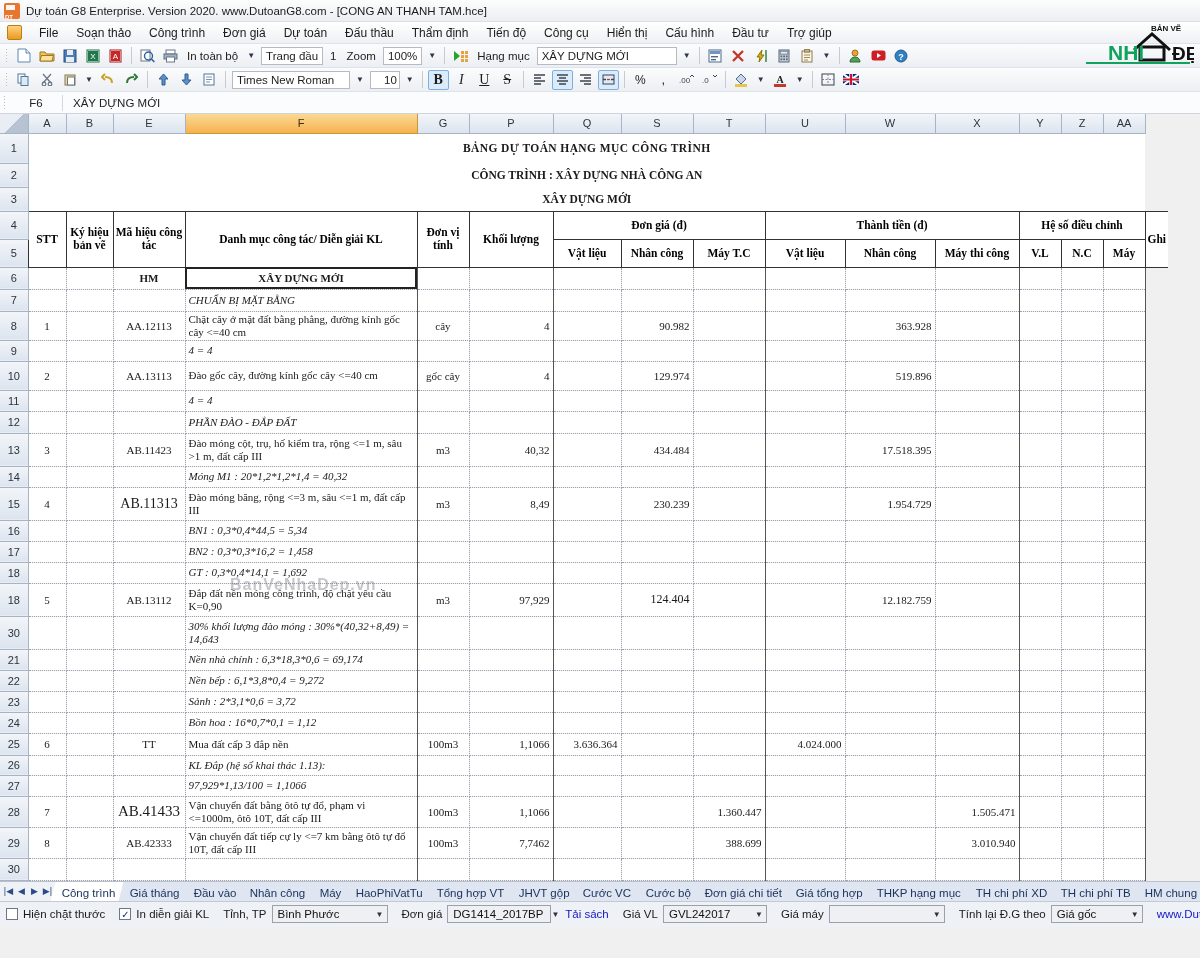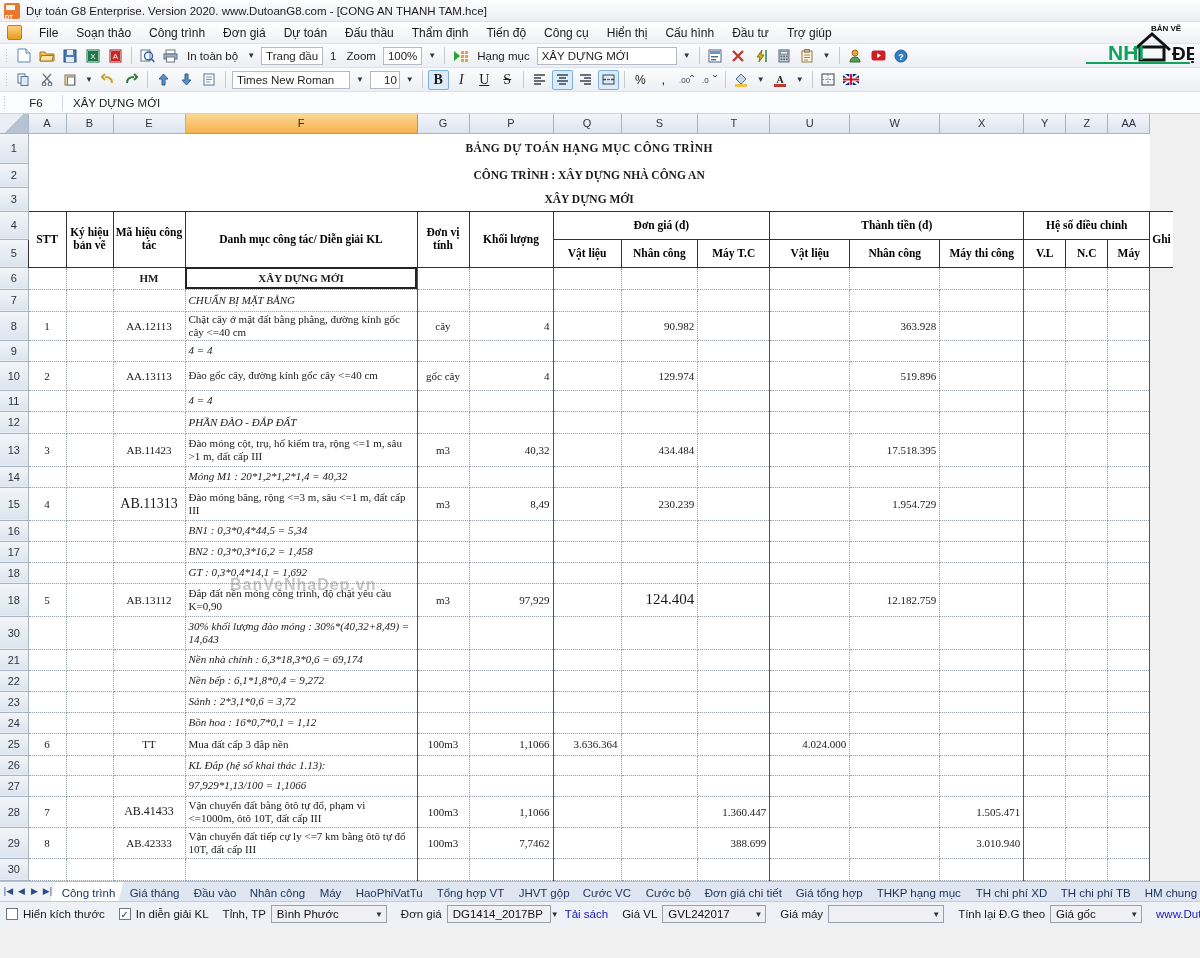--- a/index.html
+++ b/index.html
@@ -831,21 +831,21 @@
         </tr>
         <tr>
           <td class="rowhdr" style="height: 33px;">18</td>
           <td class="cell ctr sans solidL" style="height:33px;font-size:11px;">5</td>
           <td class="cell ctr sans" style="height:33px;"></td>
           <td class="cell ctr sans" style="height:33px;font-size:11px;">AB.13112</td>
           <td class="cell lt sans wrap" style="height:33px;font-size:11px;">Đắp đất nền móng công trình, độ chặt yêu cầu K=0,90</td>
           <td class="cell ctr sans solidL" style="height:33px;font-size:11px;">m3</td>
           <td class="cell rt sans solidR" style="height:33px;font-size:11px;">97,929</td>
           <td class="cell rt sans" style="height:33px;font-size:11px;"></td>
-          <td class="cell rt sans" style="height:33px;font-size:15px;padding-left:24px;">124.404</td>
+          <td class="cell rt sans" style="height:33px;font-size:12px;padding-left:24px;">124.404</td>
           <td class="cell rt sans solidR" style="height:33px;font-size:11px;"></td>
           <td class="cell rt sans" style="height:33px;font-size:11px;"></td>
           <td class="cell rt sans" style="height:33px;font-size:11px;">12.182.759</td>
           <td class="cell rt sans solidR" style="height:33px;font-size:11px;"></td>
           <td class="cell ctr sans" style="height:33px;"></td>
           <td class="cell ctr sans" style="height:33px;"></td>
           <td class="cell ctr sans solidR" style="height:33px;"></td>
         </tr>
         <tr>
           <td class="rowhdr" style="height: 33px;">30</td>
@@ -881,21 +881,21 @@
           <td class="cell rt sans solidR" style="height:21px;font-size:11px;"></td>
           <td class="cell ctr sans" style="height:21px;"></td>
           <td class="cell ctr sans" style="height:21px;"></td>
           <td class="cell ctr sans solidR" style="height:21px;"></td>
         </tr>
         <tr>
           <td class="rowhdr" style="height: 21px;">22</td>
           <td class="cell ctr sans solidL" style="height:21px;font-size:11px;"></td>
           <td class="cell ctr sans" style="height:21px;"></td>
           <td class="cell ctr sans" style="height:21px;font-size:11px;"></td>
-          <td class="cell lt sans i wrap blue" style="height:21px;font-size:11px;">Nền bếp : 6,1*1,8*0,4 = 9,272</td>
+          <td class="cell lt sans i wrap blue" style="height:21px;font-size:11px;">Nền bếp : 6,1*3,8*0,4 = 9,272</td>
           <td class="cell ctr sans solidL" style="height:21px;font-size:11px;"></td>
           <td class="cell rt sans solidR" style="height:21px;font-size:11px;"></td>
           <td class="cell rt sans" style="height:21px;font-size:11px;"></td>
           <td class="cell rt sans" style="height:21px;font-size:11px;"></td>
           <td class="cell rt sans solidR" style="height:21px;font-size:11px;"></td>
           <td class="cell rt sans" style="height:21px;font-size:11px;"></td>
           <td class="cell rt sans" style="height:21px;font-size:11px;"></td>
           <td class="cell rt sans solidR" style="height:21px;font-size:11px;"></td>
           <td class="cell ctr sans" style="height:21px;"></td>
           <td class="cell ctr sans" style="height:21px;"></td>
@@ -988,21 +988,21 @@
           <td class="cell rt sans" style="height:21px;font-size:11px;"></td>
           <td class="cell rt sans solidR" style="height:21px;font-size:11px;"></td>
           <td class="cell ctr sans" style="height:21px;"></td>
           <td class="cell ctr sans" style="height:21px;"></td>
           <td class="cell ctr sans solidR" style="height:21px;"></td>
         </tr>
         <tr>
           <td class="rowhdr" style="height: 31px;">28</td>
           <td class="cell ctr sans solidL" style="height:31px;font-size:11px;">7</td>
           <td class="cell ctr sans" style="height:31px;"></td>
-          <td class="cell ctr sans" style="height:31px;font-size:12px;">AB.41433</td>
+          <td class="cell ctr sans" style="height:31px;font-size:15px;">AB.41433</td>
           <td class="cell lt sans wrap" style="height:31px;font-size:11px;">Vận chuyển đất bằng ôtô tự đổ, phạm vi &lt;=1000m, ôtô 10T, đất cấp III</td>
           <td class="cell ctr sans solidL" style="height:31px;font-size:11px;">100m3</td>
           <td class="cell rt sans solidR" style="height:31px;font-size:11px;">1,1066</td>
           <td class="cell rt sans" style="height:31px;font-size:11px;"></td>
           <td class="cell rt sans" style="height:31px;font-size:11px;"></td>
           <td class="cell rt sans solidR" style="height:31px;font-size:11px;">1.360.447</td>
           <td class="cell rt sans" style="height:31px;font-size:11px;"></td>
           <td class="cell rt sans" style="height:31px;font-size:11px;"></td>
           <td class="cell rt sans solidR" style="height:31px;font-size:11px;">1.505.471</td>
           <td class="cell ctr sans" style="height:31px;"></td>
@@ -1107,21 +1107,21 @@
       </div>
       <div class="tab">
         <span>HM chung</span>
       </div>
     </div>
 </div>
 
 <div class="statusbar">
   <div class="sb-item">
     <span class="chk" id="chk-dim"></span>
-    <span>Hiển kích thước</span>
+    <span>Hiện chặt thước</span>
   </div>
   <div class="sb-item">
     <span class="chk" id="chk-kl">✓</span>
     <span>In diễn giải KL</span>
   </div>
   <div class="sb-item">
     <span>Tỉnh, TP</span>
     <span class="sb-combo" style="width:116px;">
       <span class="cv">Bình Phước</span>
       <span class="cc">▼</span>

